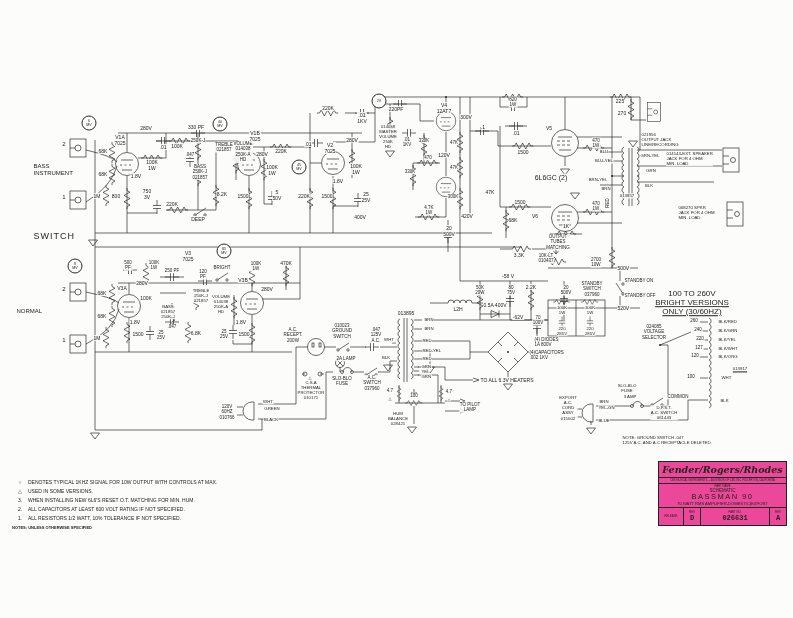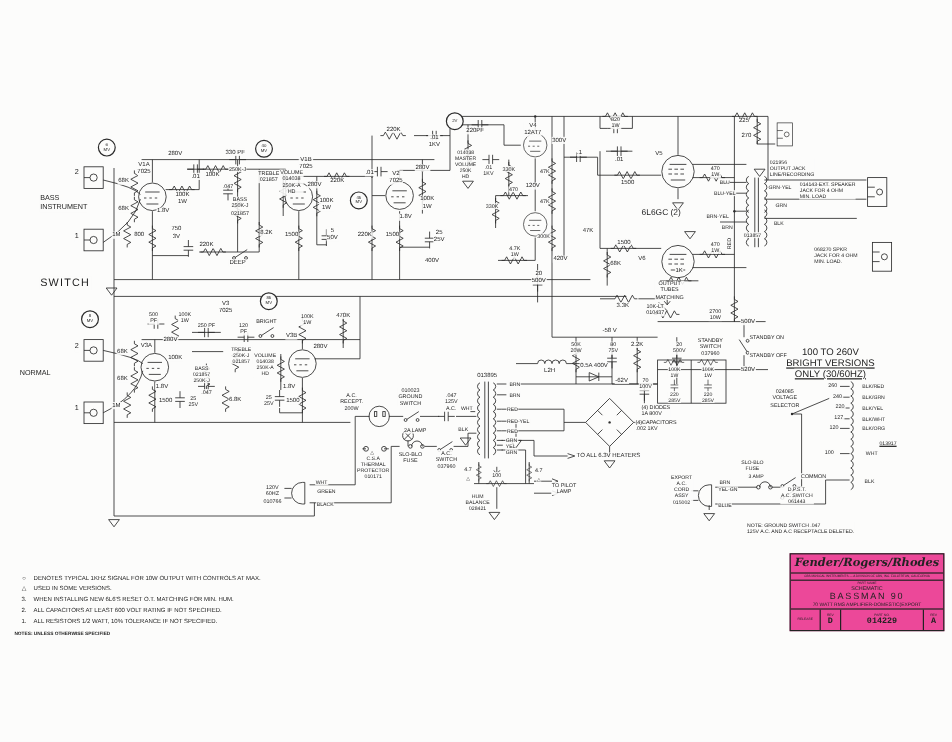--- a/index.html
+++ b/index.html
@@ -630,21 +630,21 @@
     <div class="tb-row">
       <div class="c1">
         <span class="tb-lab">RELEASE</span>
       </div>
       <div class="c2">
         <span class="tb-lab">REV</span>
         <b>D</b>
       </div>
       <div class="c3">
         <span class="tb-lab">PART NO.</span>
-        <b>014229</b>
+        <b>026631</b>
       </div>
       <div class="c4">
         <span class="tb-lab">REV</span>
         <b>A</b>
       </div>
     </div>
   </div>
 
 </div>
 

